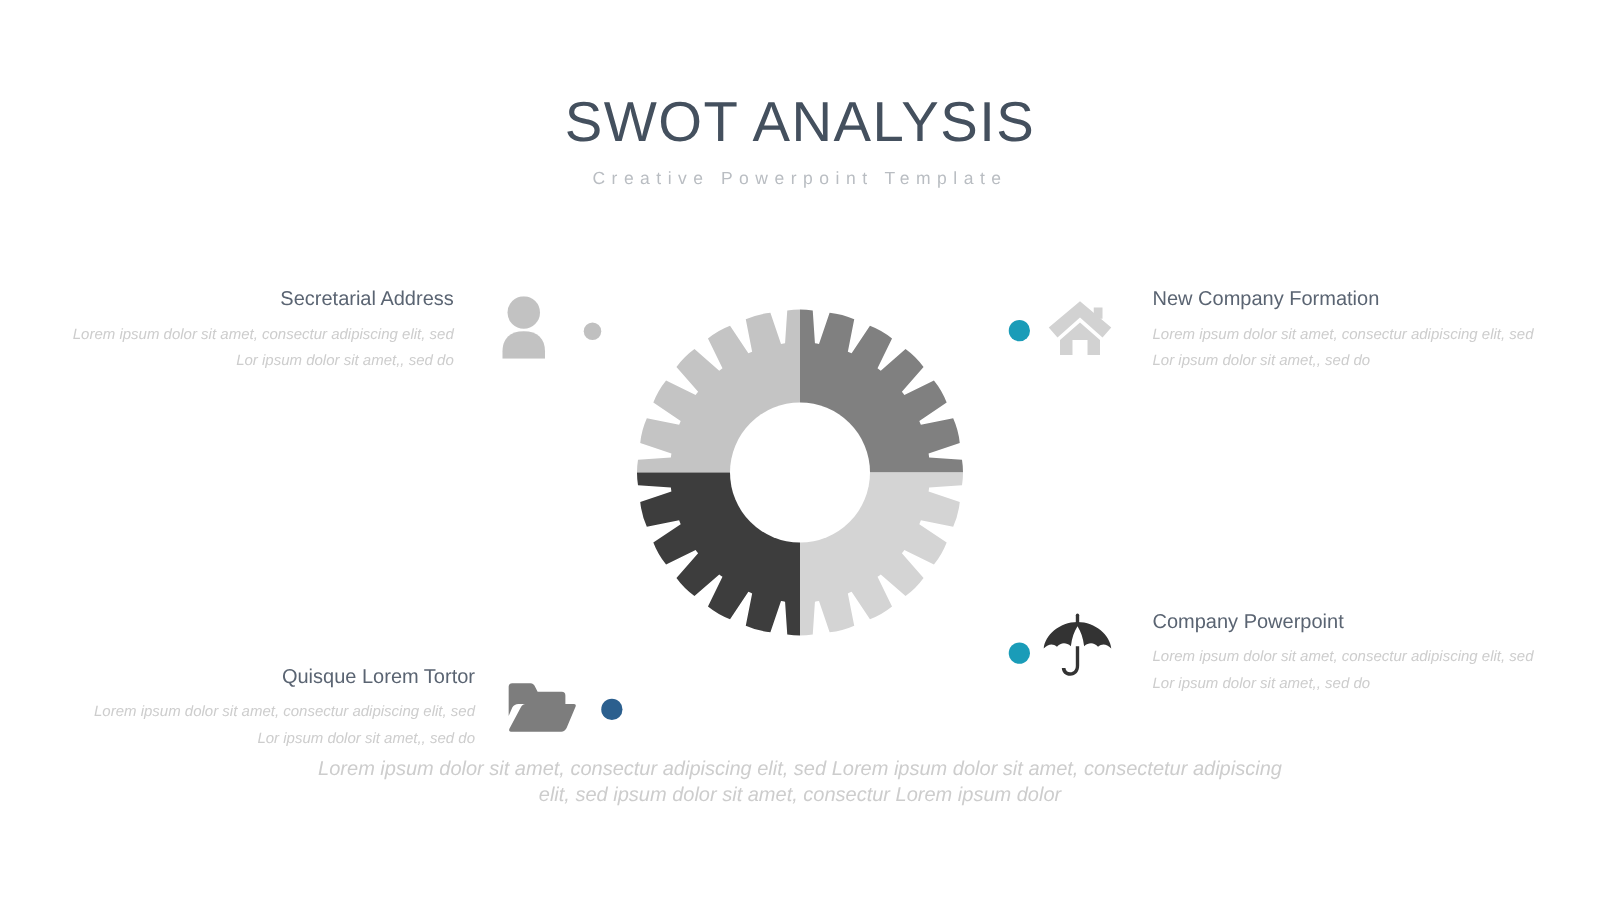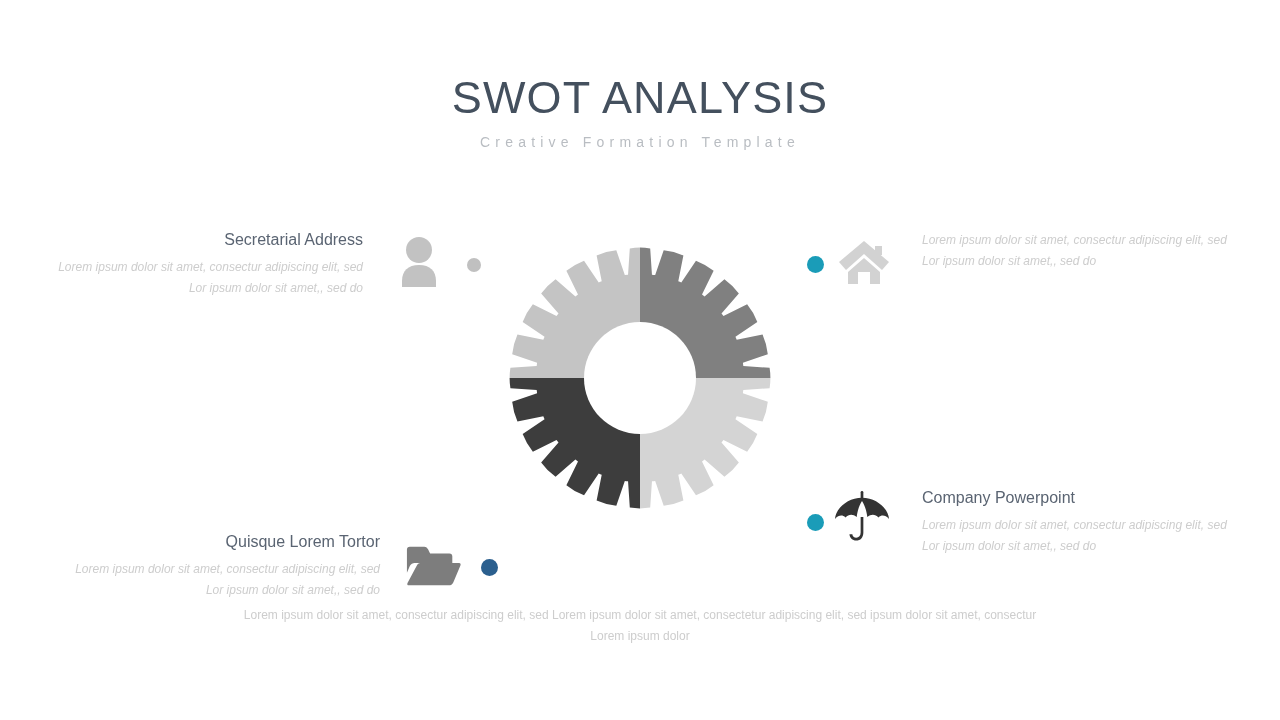--- a/index.html
+++ b/index.html
@@ -128,32 +128,33 @@
   #quad-br .dot { width: 17px; height: 17px; left: 1px; top: 26px; }
   #quad-br .text-col { margin-left: 8px; }
 
   
   .footer {
     position: absolute;
     left: 240px;
     top: 605px;
     width: 800px;
     text-align: center;
-    font-size: 12px;
+    font-size: 16px;
     font-weight: 400;
     color: #cdcdcd;
     line-height: 21px;
+    font-style: italic;
   }
 </style>
 </head>
 <body>
 
 <div class="title-block">
   <div class="slide-title">SWOT ANALYSIS</div>
-  <div class="slide-subtitle">Creative Formation Template</div>
+  <div class="slide-subtitle">Creative Powerpoint Template</div>
 </div>
 
 <div class="gear-wrap">
   <svg viewBox="0 0 270 270" xmlns="http://www.w3.org/2000/svg" aria-hidden="true">
     <defs>
       <clipPath id="clip-tl">
           <rect x="0" y="0" width="135" height="135"></rect>
         </clipPath>
       <clipPath id="clip-tr">
           <rect x="135" y="0" width="135" height="135"></rect>
@@ -214,20 +215,21 @@
     <div class="dot" style="background:#1a9cb8"></div>
     <div class="icon-slot">
       <svg width="52" height="46" viewBox="0 0 52 46" xmlns="http://www.w3.org/2000/svg">
         <path d="M26 2 L51 23 L44 31 L26 15 L8 31 L1 23 Z" fill="#d2d2d2"></path>
         <path d="M26 19 L42 33 L42 45 L32 45 L32 33 L20 33 L20 45 L10 45 L10 33 Z" fill="#d2d2d2"></path>
         <rect x="37" y="7" width="7" height="9" fill="#d2d2d2"></rect>
       </svg>
     </div>
   </div>
   <div class="text-col align-left">
+    <div class="quad-heading">New Company Formation</div>
     <div class="quad-body">Lorem ipsum dolor sit amet, consectur adipiscing elit, sed Lor ipsum dolor sit amet,, sed do</div>
   </div>
 </div>
 
 <div class="quad quad-left" id="quad-bl">
   <div class="text-col align-right">
     <div class="quad-heading">Quisque Lorem Tortor</div>
     <div class="quad-body">Lorem ipsum dolor sit amet, consectur adipiscing elit, sed Lor ipsum dolor sit amet,, sed do</div>
   </div>
   <div class="icon-col">

